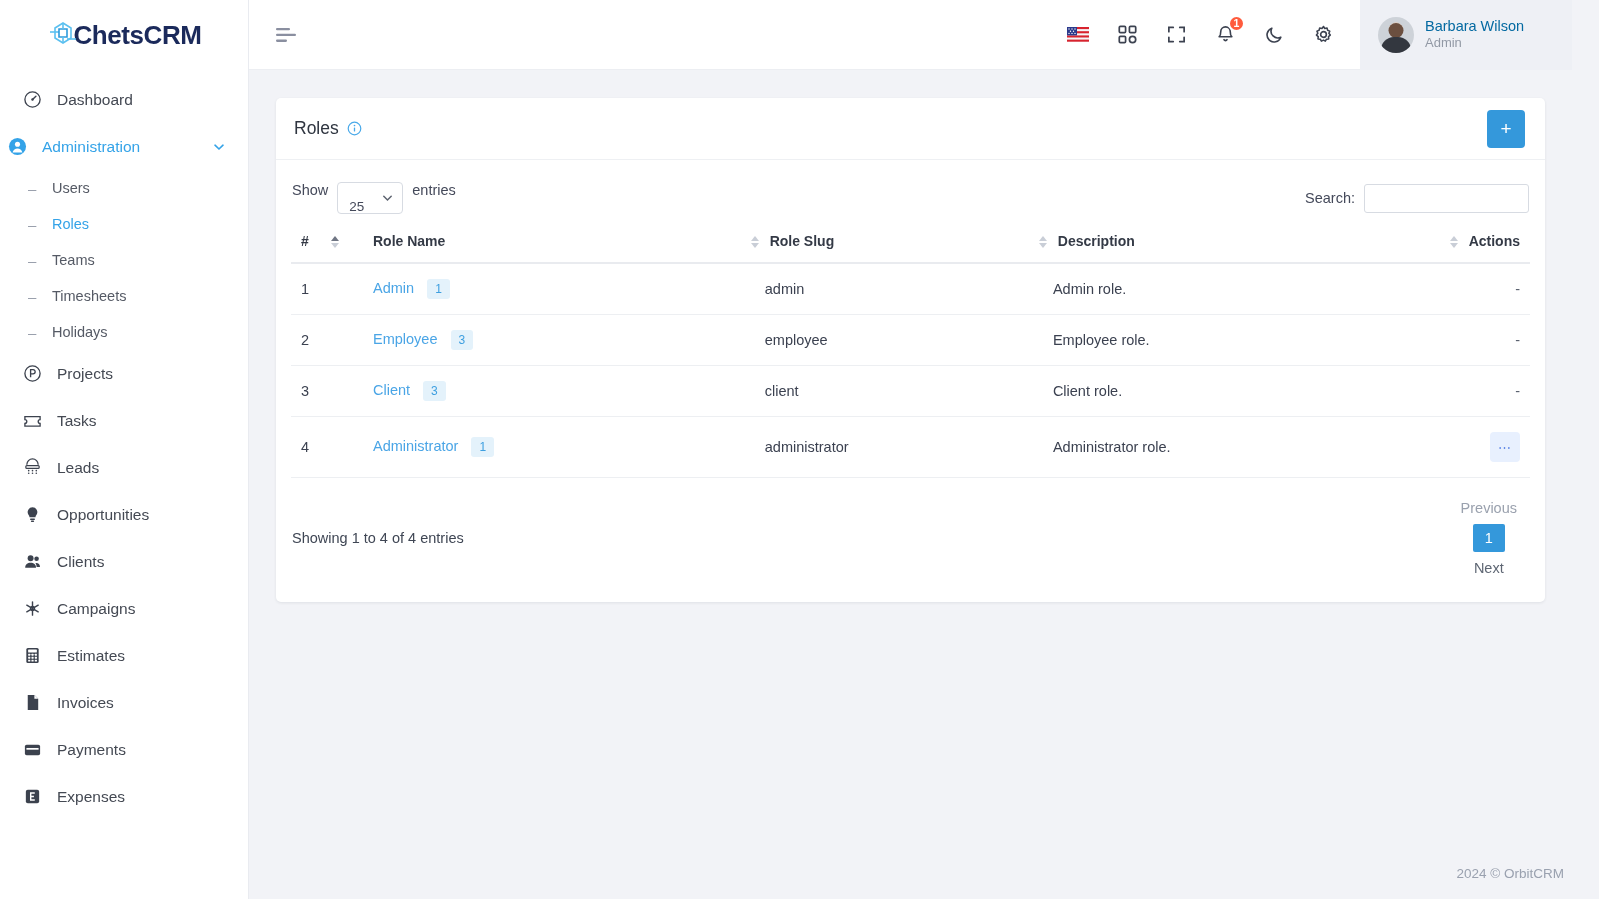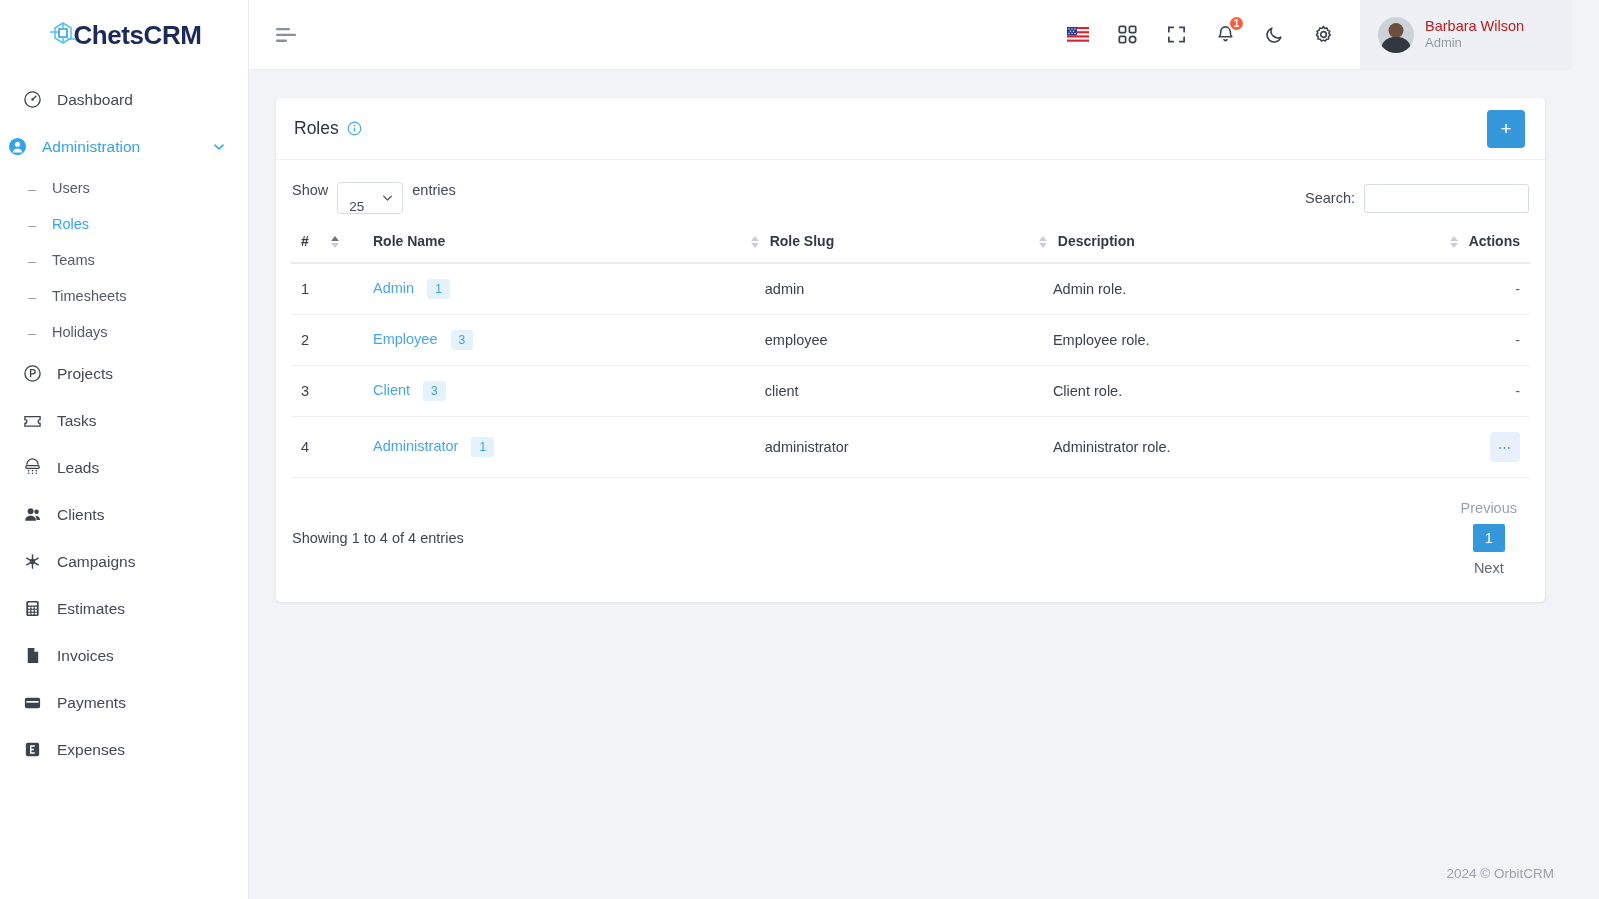--- a/index.html
+++ b/index.html
@@ -71,21 +71,21 @@
   .avatar::before {
     content: ""; position: absolute; left: 50%; top: 17%;
     transform: translateX(-50%); width: 15px; height: 15px;
     border-radius: 50%; background: #6b4f3f;
   }
   .avatar::after {
     content: ""; position: absolute; left: 50%; bottom: 0;
     transform: translateX(-50%); width: 30px; height: 16px;
     border-radius: 13px 13px 0 0; background: #33373f;
   }
-  .user-name { font-size: 14.5px; color: #b91c1c; line-height: 1.25; }
+  .user-name { font-size: 14.5px; color: #0369a1; line-height: 1.25; }
   .user-role { font-size: 13px; color: #9299a5; line-height: 1.25; }
 
   .content { flex: 1; padding: 28px 27px 0 27px; overflow: hidden; position: relative; }
 
   .card { background: #fff; border-radius: 5px; box-shadow: 0 1px 3px rgba(30,40,60,.09); }
   .card-head {
     height: 62px; display: flex; align-items: center;
     padding: 0 20px 0 18px; border-bottom: 1px solid #eef0f3;
   }
   .card-title { font-size: 17.5px; color: #2f3540; display: flex; align-items: center; gap: 8px; }
@@ -150,21 +150,21 @@
   .card-foot {
     display: flex; align-items: center; padding: 16px 16px 20px 16px;
     font-size: 14.5px; color: #3f4654;
   }
   .pager { margin-left: auto; display: flex; align-items: center; gap: 2px; flex-direction: column; }
   .pg { padding: 6px 12px; color: #9aa1ae; cursor: pointer; font-size: 14.5px; }
   .pg.num { color: #5e6673; }
   .pg.active { background: #3498db; color: #fff; border-radius: 2px; min-width: 30px; text-align: center; }
 
   .footer-copy {
-    position: absolute; right: 18px; bottom: 18px;
+    position: absolute; right: 8px; bottom: 18px;
     font-size: 13.5px; color: #9aa1af;
   }
 </style>
 </head>
 <body>
 
 <div class="app">
 
   <aside class="sidebar">
 
@@ -264,20 +264,30 @@
                 <circle cx="14" cy="13.3" r=".85"></circle>
                 <circle cx="6" cy="16" r=".85"></circle>
                 <circle cx="10" cy="16" r=".85"></circle>
                 <circle cx="14" cy="16" r=".85"></circle>
               </g>
             </svg>
         </span>
         <span>Leads</span>
       </div>
 
+      <div class="nav-item">
+        <span class="ico">
+          <svg width="19" height="19" viewBox="0 0 20 20">
+              <path d="M10 2.5A5 5 0 005.6 10c.7 1.1 1.2 1.7 1.2 3h6.4c0-1.3.5-1.9 1.2-3A5 5 0 0010 2.5z" fill="#3c424e"></path>
+              <rect x="7.4" y="14.2" width="5.2" height="1.5" rx=".7" fill="#3c424e"></rect>
+              <rect x="8.3" y="16.4" width="3.4" height="1.4" rx=".7" fill="#3c424e"></rect>
+            </svg>
+        </span>
+        <span>Opportunities</span>
+      </div>
 
       <div class="nav-item">
         <span class="ico">
           <svg width="19" height="19" viewBox="0 0 20 20">
               <circle cx="8" cy="6.6" r="3.1" fill="#3c424e"></circle>
               <path d="M2.3 16.6c0-3.3 2.4-5.2 5.7-5.2s5.7 1.9 5.7 5.2z" fill="#3c424e"></path>
               <circle cx="14.3" cy="7.1" r="2.4" fill="#3c424e"></circle>
               <path d="M13 11.6c2.8-.5 4.9 1.2 4.9 4.2h-3.6c0-1.7-.5-3.1-1.3-4.2z" fill="#3c424e"></path>
             </svg>
         </span>

